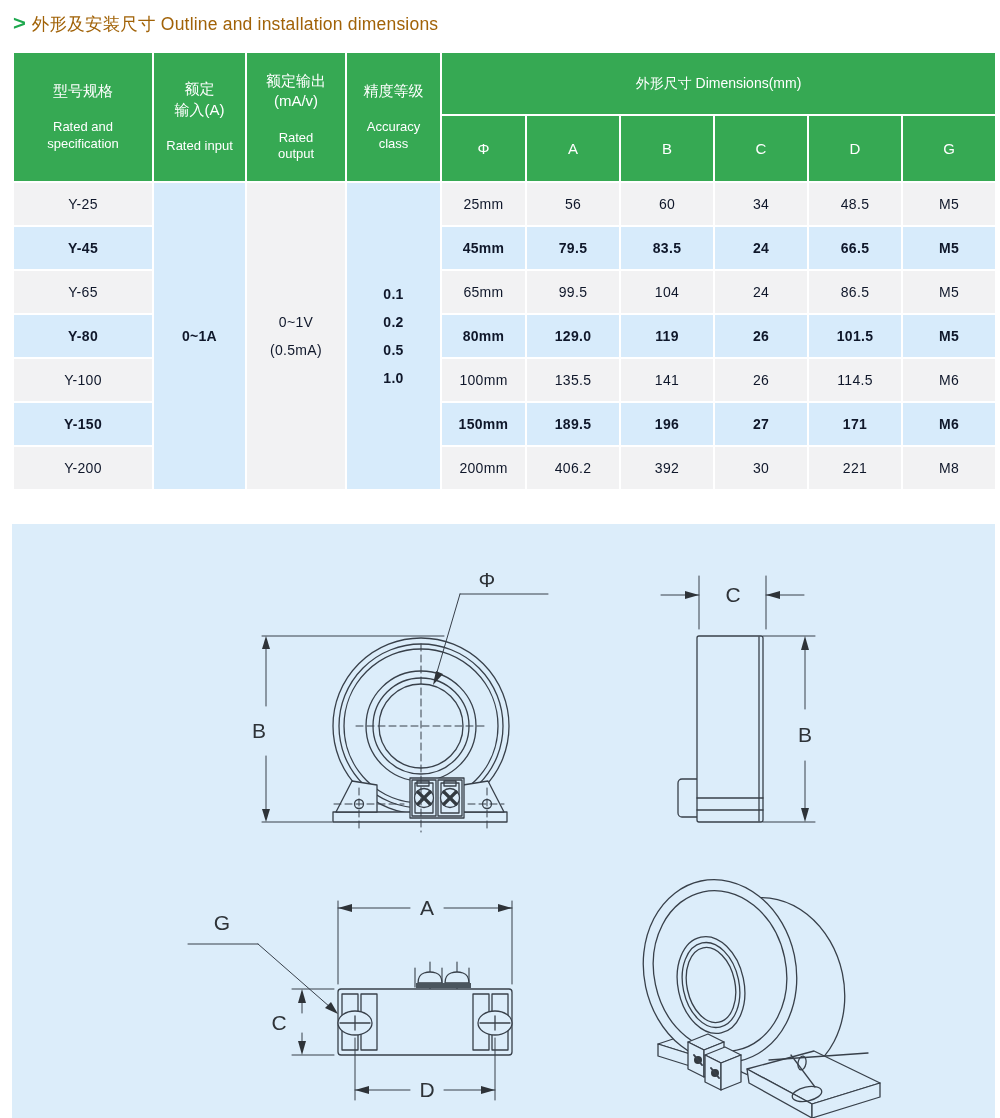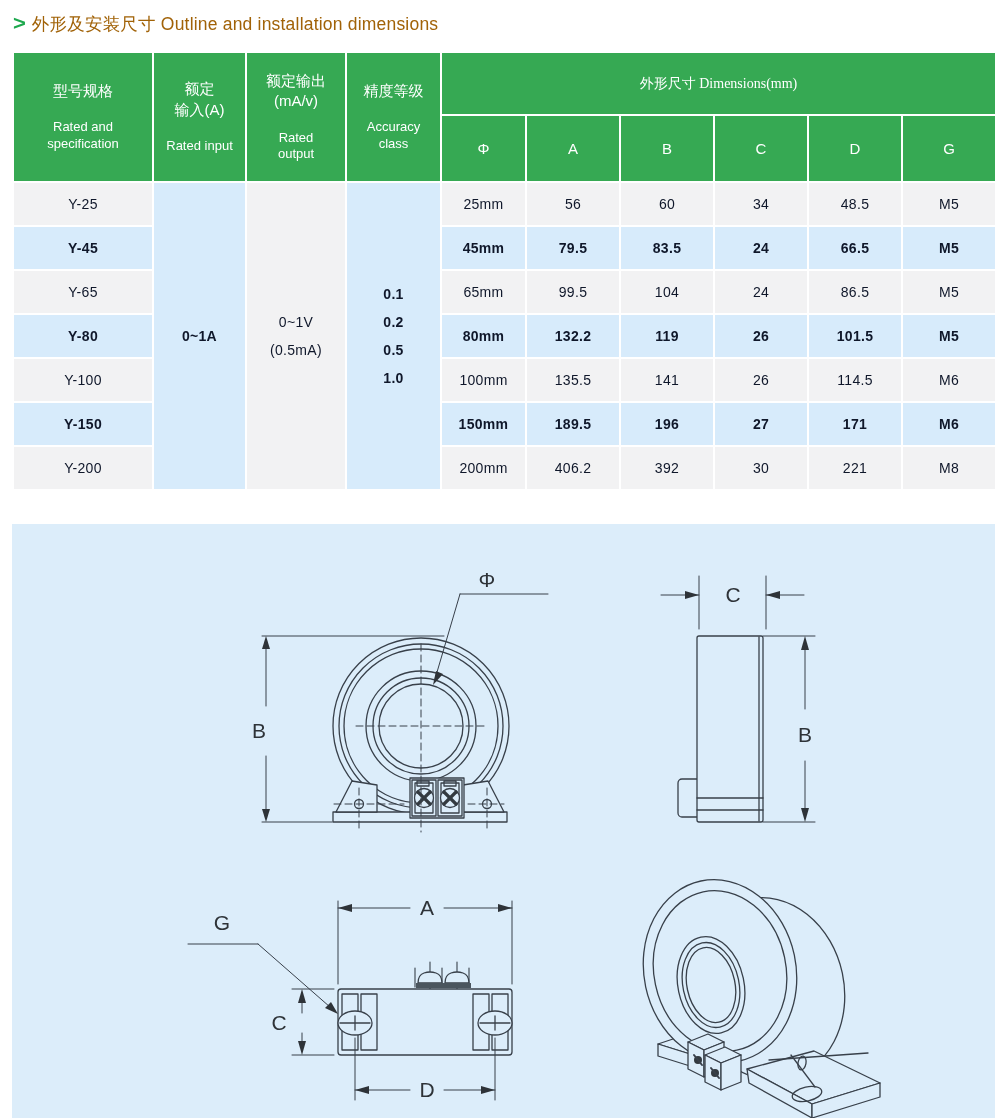--- a/index.html
+++ b/index.html
@@ -12,21 +12,21 @@
 
   
   table.spec{border-collapse:collapse;table-layout:fixed;margin-left:12px;}
   table.spec th,table.spec td{
     border:2px solid #ffffff;text-align:center;vertical-align:middle;
     white-space:pre-line;padding:0;
   }
   table.spec th{background:#36a953;color:#ffffff;font-weight:normal;}
   th .cn{display:block;font-size:15px;line-height:1.35;}
   th .en{display:block;font-size:13px;line-height:1.3;}
-  .h-group{font-size:14px;height:46px;font-family:Liberation Serif, serif;}
+  .h-group{font-size:14px;height:46px;}
   .h-sub{font-size:15px;height:49px;}
   .h-main{height:97px;}
   td{font-size:14px;color:#0f172a;height:42px;letter-spacing:.3px;}
   .bg-gray{background:#f2f2f3;}
   .bg-blue{background:#d7ebfb;font-weight:bold;}
   td.tall{line-height:2.0;}
 
   
   .panel{position:relative;width:983px;height:630px;margin:33px 0 0 12px;background:#dcedfa;}
   .panel svg{position:absolute;left:0;top:0;}
@@ -116,21 +116,21 @@
     <td class="bg-gray">65mm</td>
     <td class="bg-gray">99.5</td>
     <td class="bg-gray">104</td>
     <td class="bg-gray">24</td>
     <td class="bg-gray">86.5</td>
     <td class="bg-gray">M5</td>
   </tr>
   <tr>
     <td class="bg-blue">Y-80</td>
     <td class="bg-blue">80mm</td>
-    <td class="bg-blue">132.2</td>
+    <td class="bg-blue">129.0</td>
     <td class="bg-blue">119</td>
     <td class="bg-blue">26</td>
     <td class="bg-blue">101.5</td>
     <td class="bg-blue">M5</td>
   </tr>
   <tr>
     <td class="bg-gray">Y-100</td>
     <td class="bg-gray">100mm</td>
     <td class="bg-gray">135.5</td>
     <td class="bg-gray">141</td>

